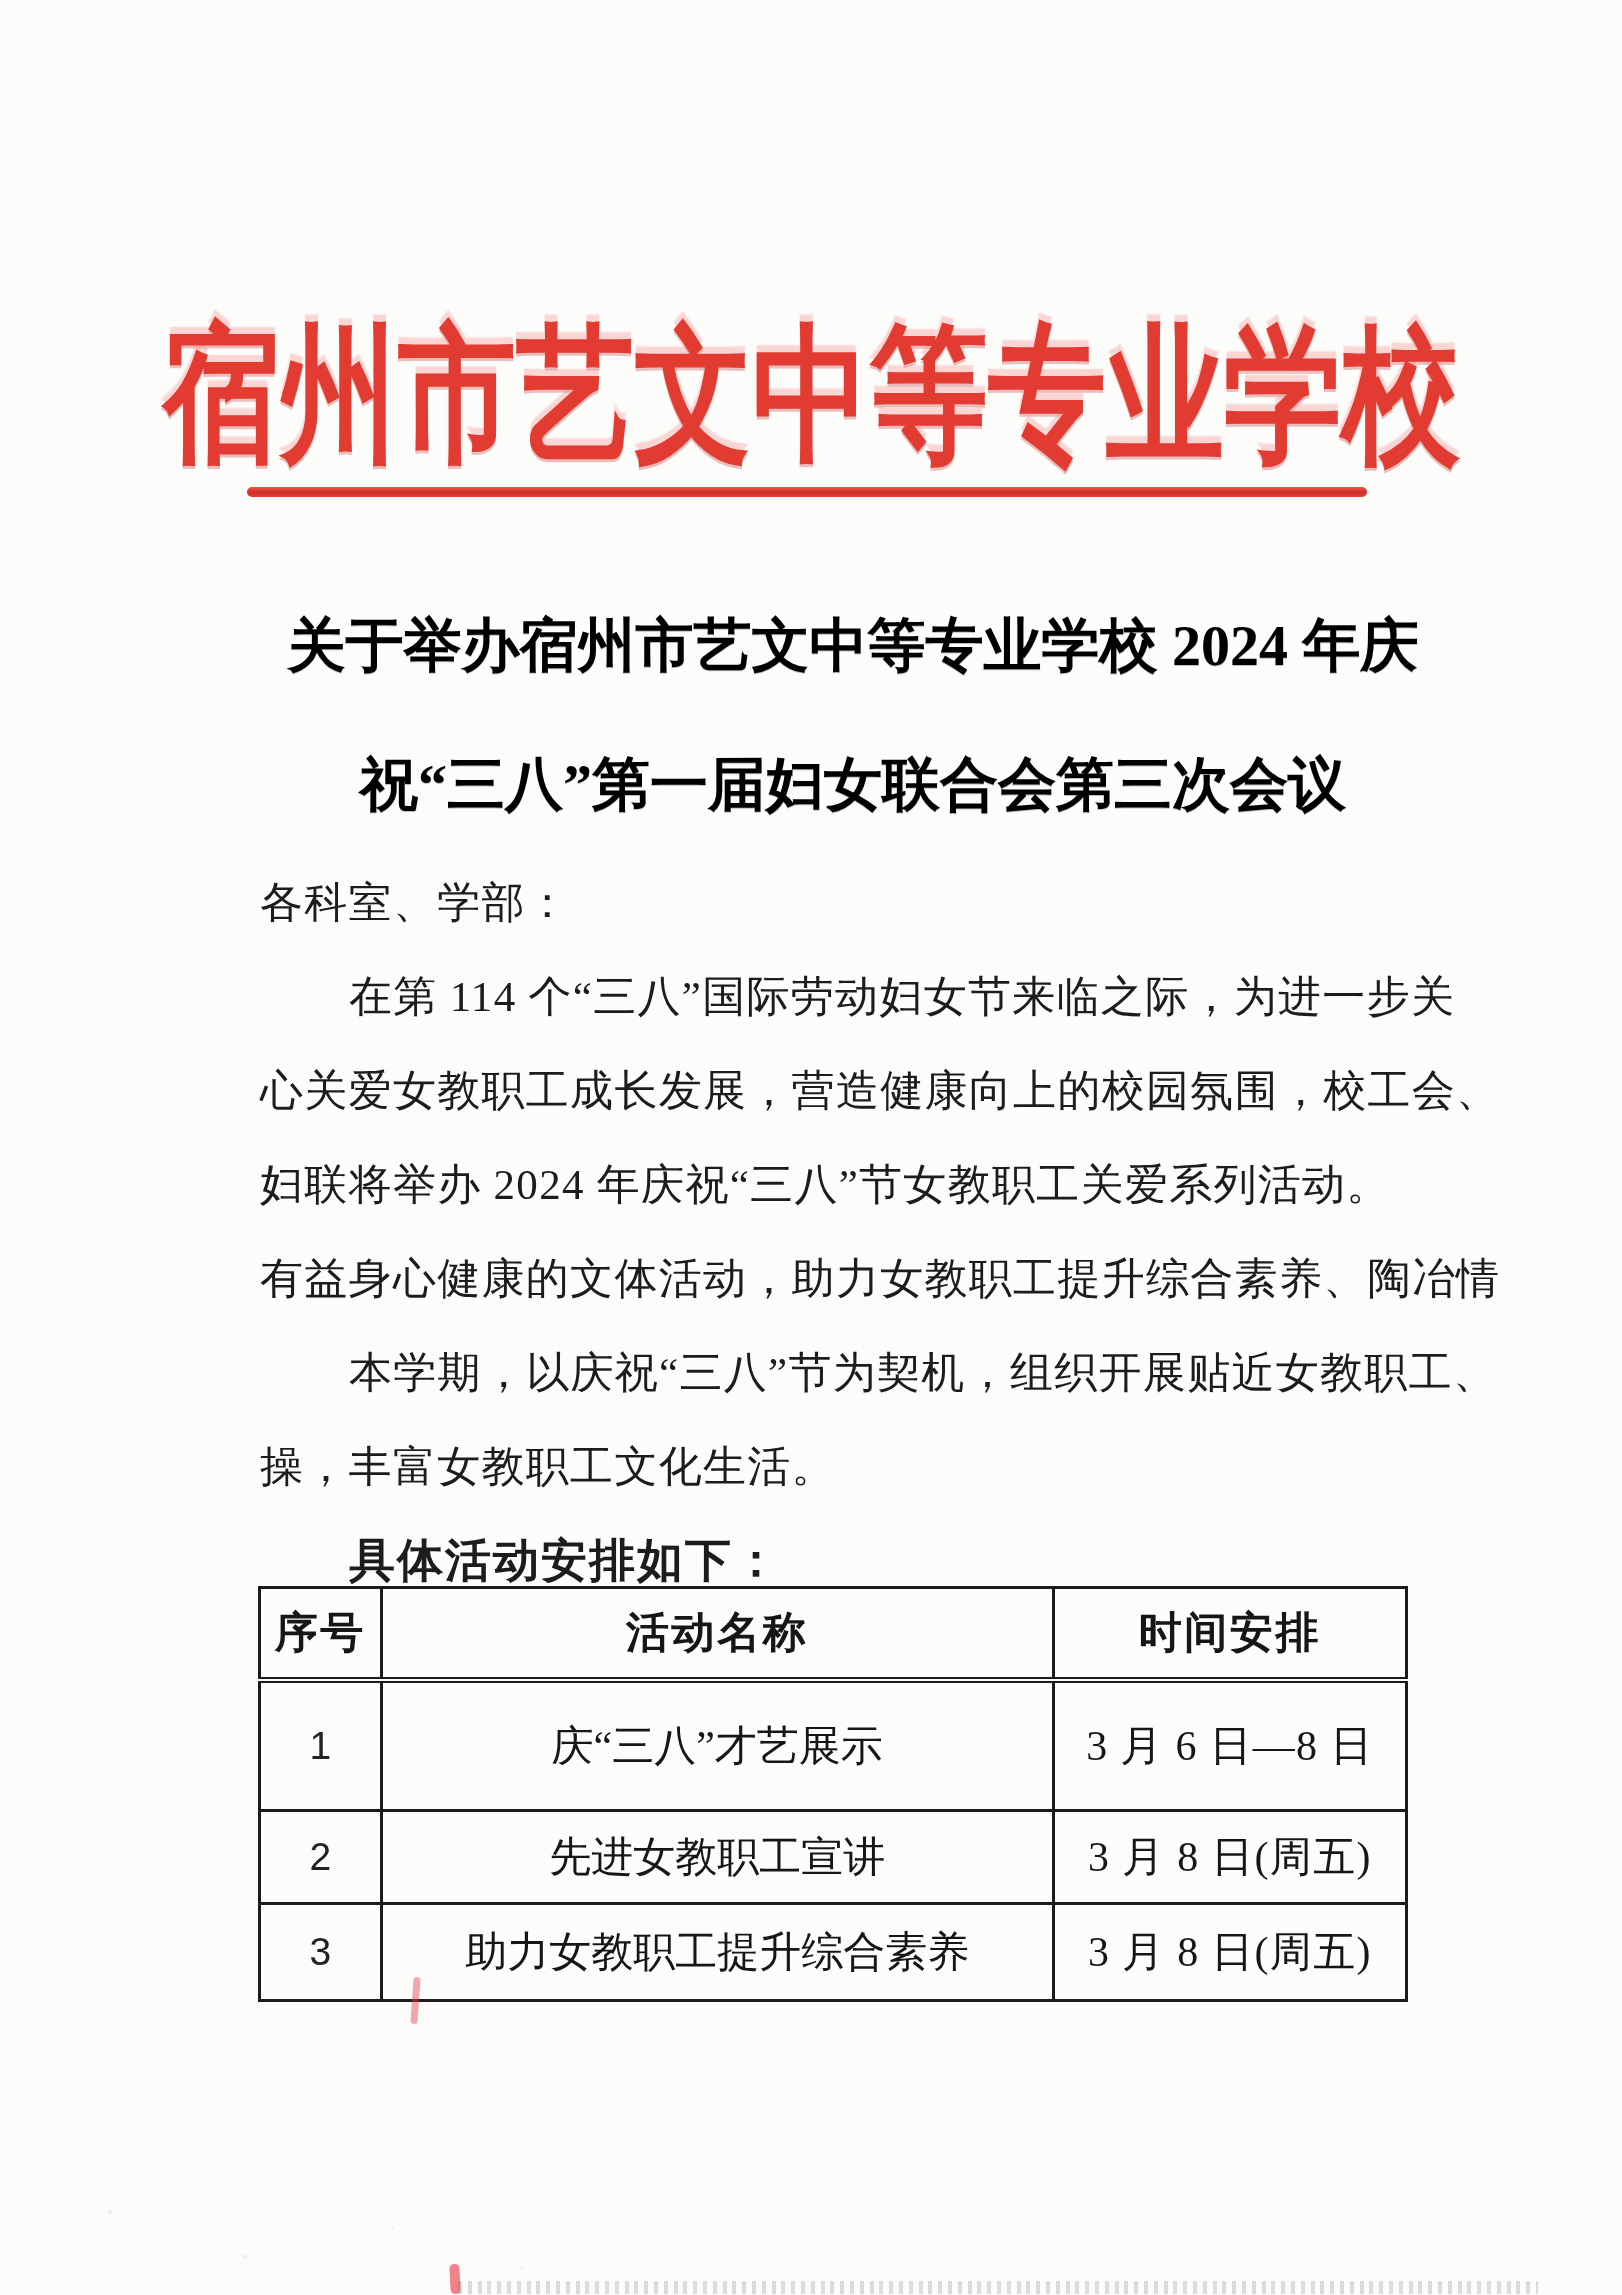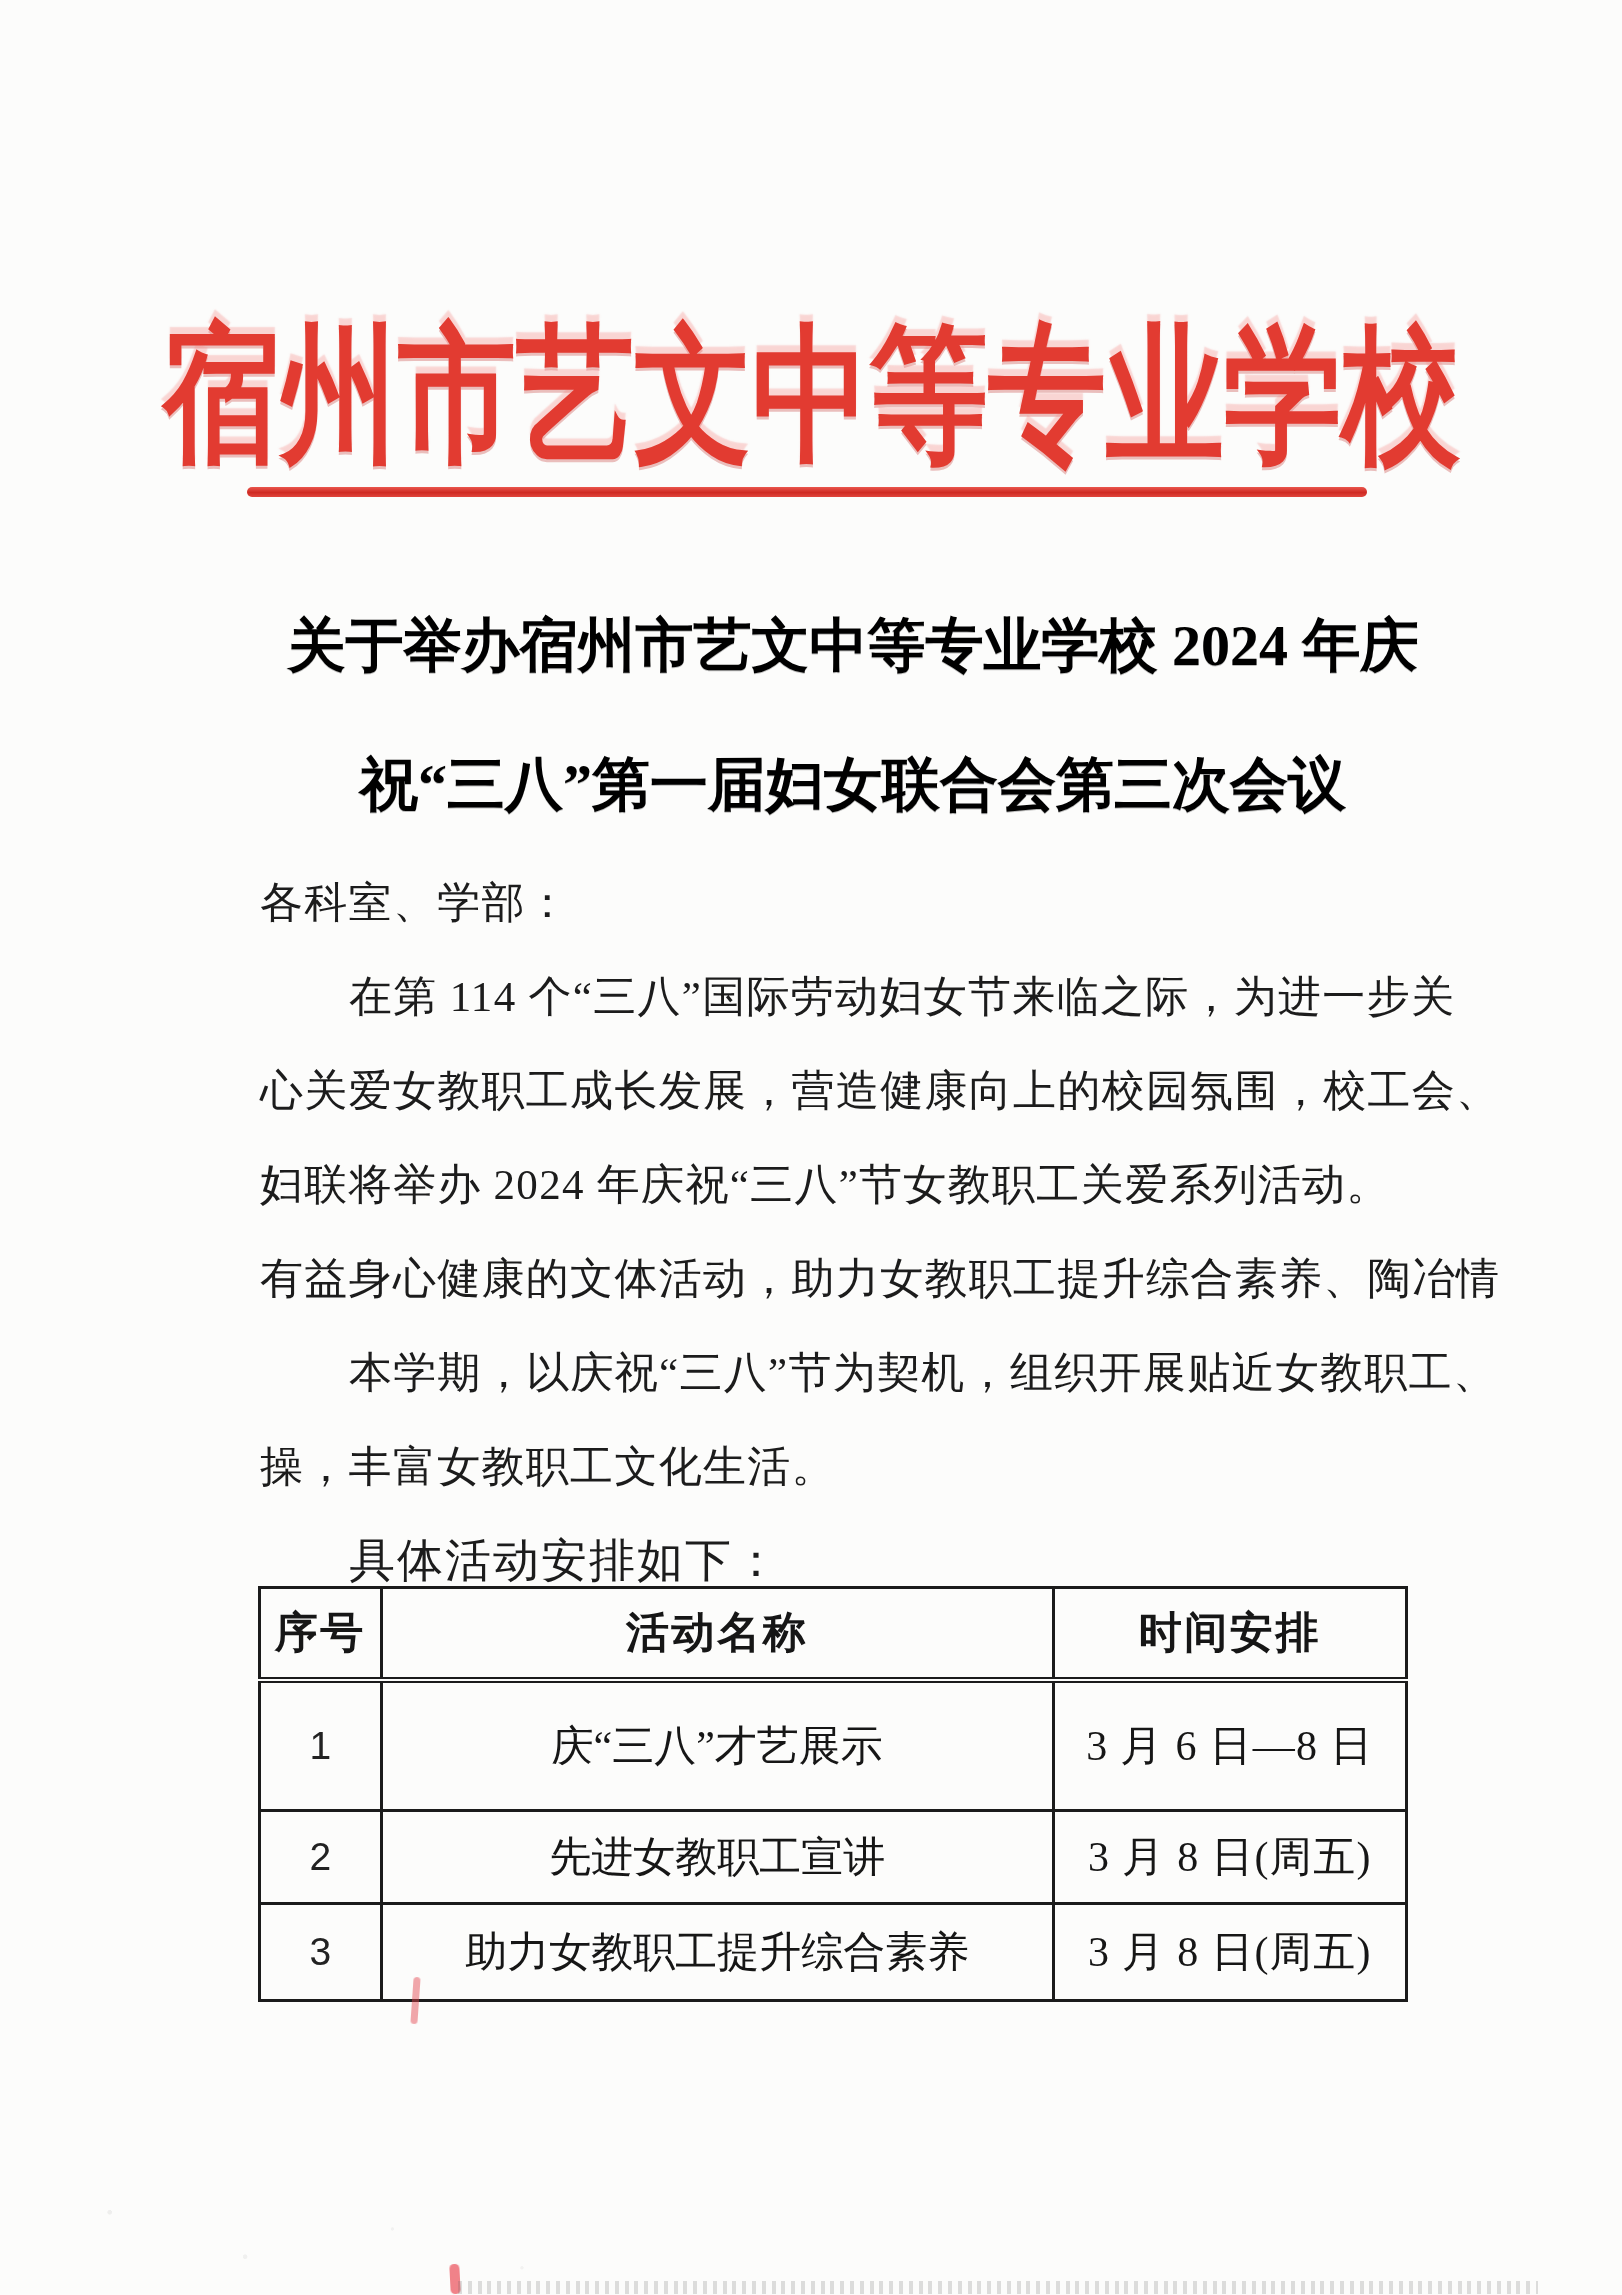--- a/index.html
+++ b/index.html
@@ -38,21 +38,21 @@
   
   .body-text{
     position:absolute;top:856px;left:260px;width:1184px;
     font-size:43px;
   }
   .body-line{
     height:94px;display:flex;align-items:center;
     white-space:nowrap;letter-spacing:1.3px;
   }
   .body-line.indent{padding-left:89px;}
-  .body-line.bold{font-weight:normal;font-size:46px;letter-spacing:2px;}
+  .body-line.bold{font-weight:bold;font-size:46px;letter-spacing:2px;}
   
   .sched{
     position:absolute;top:1586px;left:258px;width:1150px;
     border-collapse:collapse;table-layout:fixed;
     font-size:42px;color:#161616;
   }
   .sched,.sched th,.sched td{border:3.3px solid #1b1b1b;}
   .sched{border-width:3.9px;}
   .sched th{
     font-weight:bold;font-size:43px;letter-spacing:2.6px;

